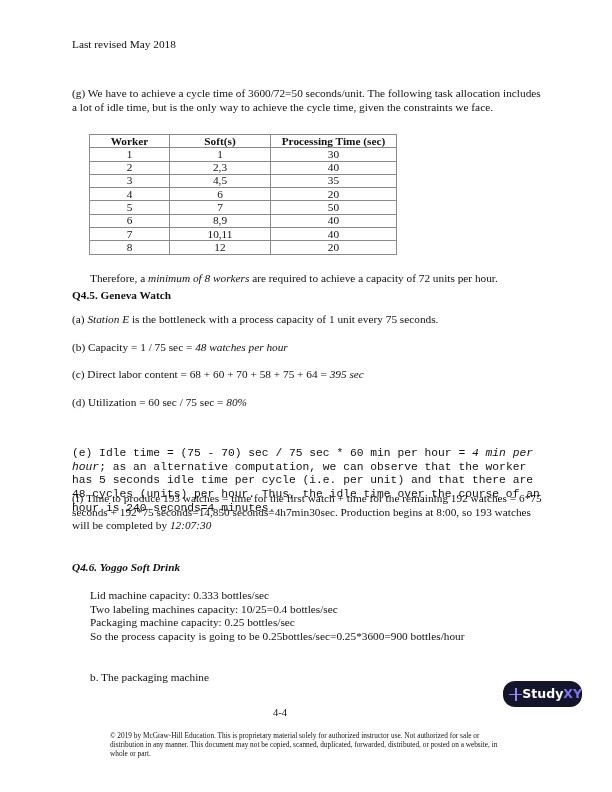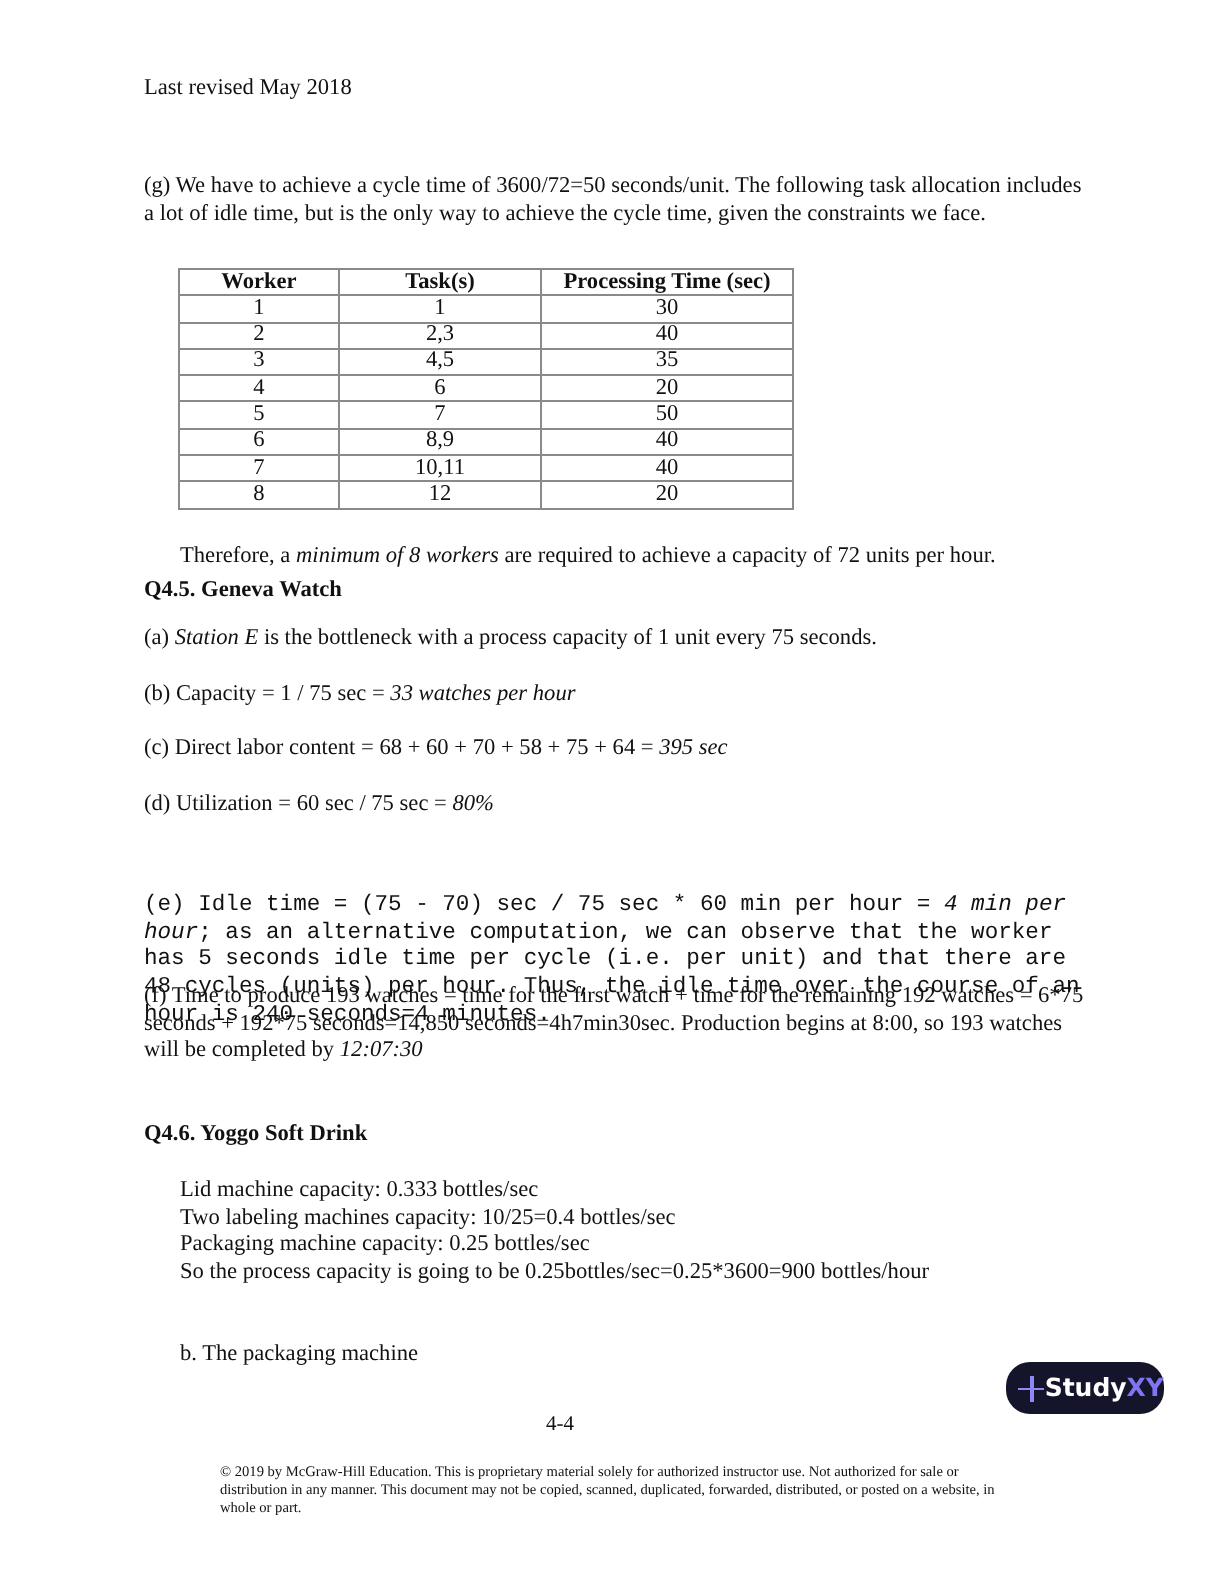--- a/index.html
+++ b/index.html
@@ -42,21 +42,21 @@
 <body>
 
 <div class="abs header">Last revised May 2018</div>
 
 <div class="abs para" style="top:87px;">(g) We have to achieve a cycle time of 3600/72=50 seconds/unit. The following task allocation includes a lot of idle time, but is the only way to achieve the cycle time, given the constraints we face.</div>
 
 <table class="alloc">
   <thead>
     <tr>
       <th class="c1">Worker</th>
-      <th class="c2">Task(s)</th>
+      <th class="c2">Soft(s)</th>
       <th class="c3">Processing Time (sec)</th>
     </tr>
   </thead>
   <tbody>
     <tr>
         <td>1</td>
         <td>1</td>
         <td>30</td>
       </tr>
     <tr>
@@ -101,40 +101,40 @@
   <span>Therefore, a </span><i>minimum of 8 workers</i><span> are required to achieve a capacity of 72 units per hour.</span>
 </div>
 
 <div class="abs para bold" style="top:289px;">Q4.5. Geneva Watch</div>
 
 <div class="abs para" style="top:313px;">
   <span>(a) </span><i>Station E</i><span> is the bottleneck with a process capacity of 1 unit every 75 seconds.</span>
 </div>
 
 <div class="abs para" style="top:341px;">
-  <span>(b) Capacity = 1 / 75 sec = </span><i>33 watches per hour</i>
+  <span>(b) Capacity = 1 / 75 sec = </span><i>48 watches per hour</i>
 </div>
 
 <div class="abs para" style="top:368px;">
   <span>(c) Direct labor content = 68 + 60 + 70 + 58 + 75 + 64 = </span><i>395 sec</i>
 </div>
 
 <div class="abs para" style="top:396px;">
   <span>(d) Utilization = 60 sec / 75 sec = </span><i>80%</i>
 </div>
 
 <div class="abs para" style="top:447px; width:478px;font-family:Liberation Mono, monospace;">
   <span>(e) Idle time = (75 - 70) sec / 75 sec * 60 min per hour = </span><i>4 min per hour</i><span>; as an alternative computation, we can observe that the worker has 5 seconds idle time per cycle (i.e. per unit) and that there are 48 cycles (units) per hour. Thus, the idle time over the course of an hour is 240 seconds=4 minutes.</span>
 </div>
 
 <div class="abs para" style="top:492px; width:478px;">
   <span>(f) Time to produce 193 watches = time for the first watch + time for the remaining 192 watches = 6*75 seconds + 192*75 seconds=14,850 seconds=4h7min30sec. Production begins at 8:00, so 193 watches will be completed by </span><i>12:07:30</i>
 </div>
 
-<div class="abs para bold" style="top:561px;">Q4.6. Yoggo Soft Drink</div>
+<div class="abs para bold" style="top:561px;font-style:italic;">Q4.6. Yoggo Soft Drink</div>
 
 <div class="abs indent" style="top:589px; width:480px;">
   <div>Lid machine capacity: 0.333 bottles/sec</div>
   <div>Two labeling machines capacity: 10/25=0.4 bottles/sec</div>
   <div>Packaging machine capacity: 0.25 bottles/sec</div>
   <div>So the process capacity is going to be 0.25bottles/sec=0.25*3600=900 bottles/hour</div>
 </div>
 
 <div class="abs indent" style="top:671px;">b. The packaging machine</div>
 

